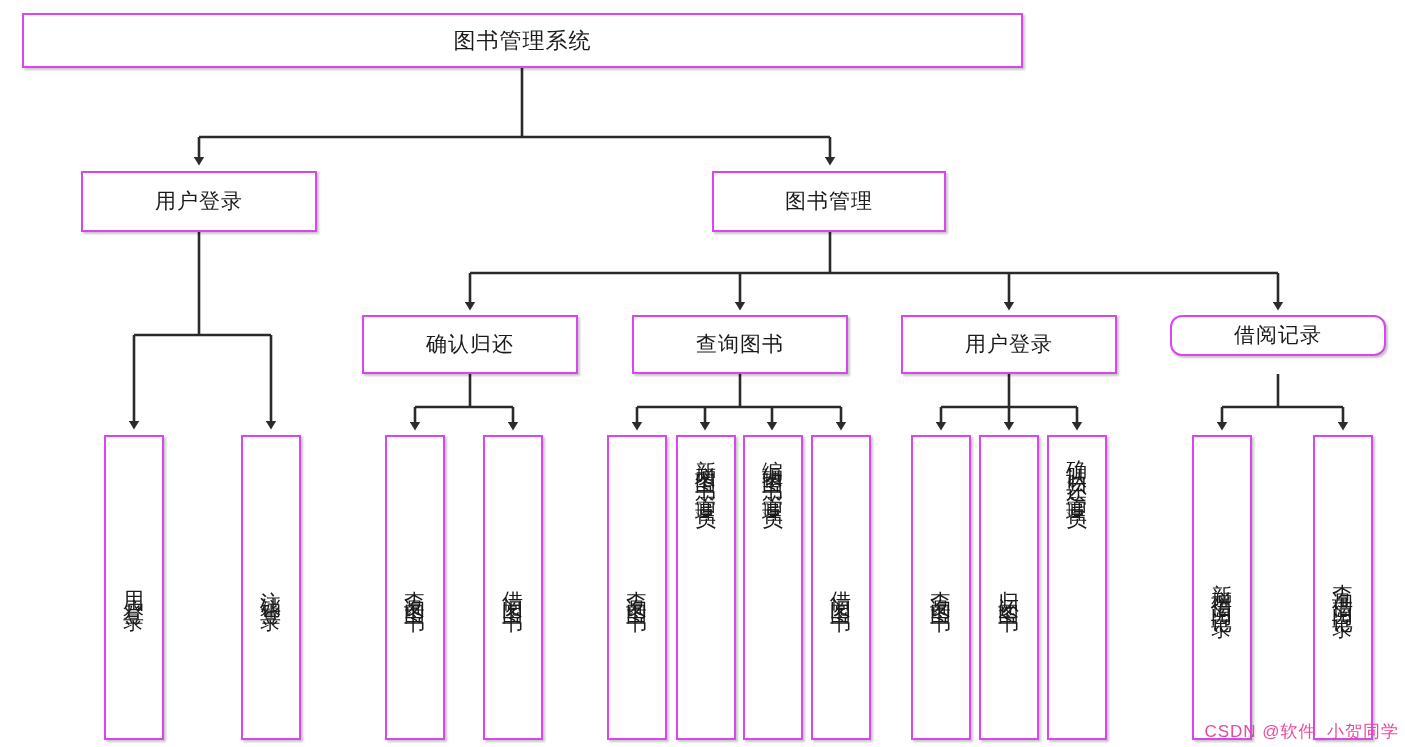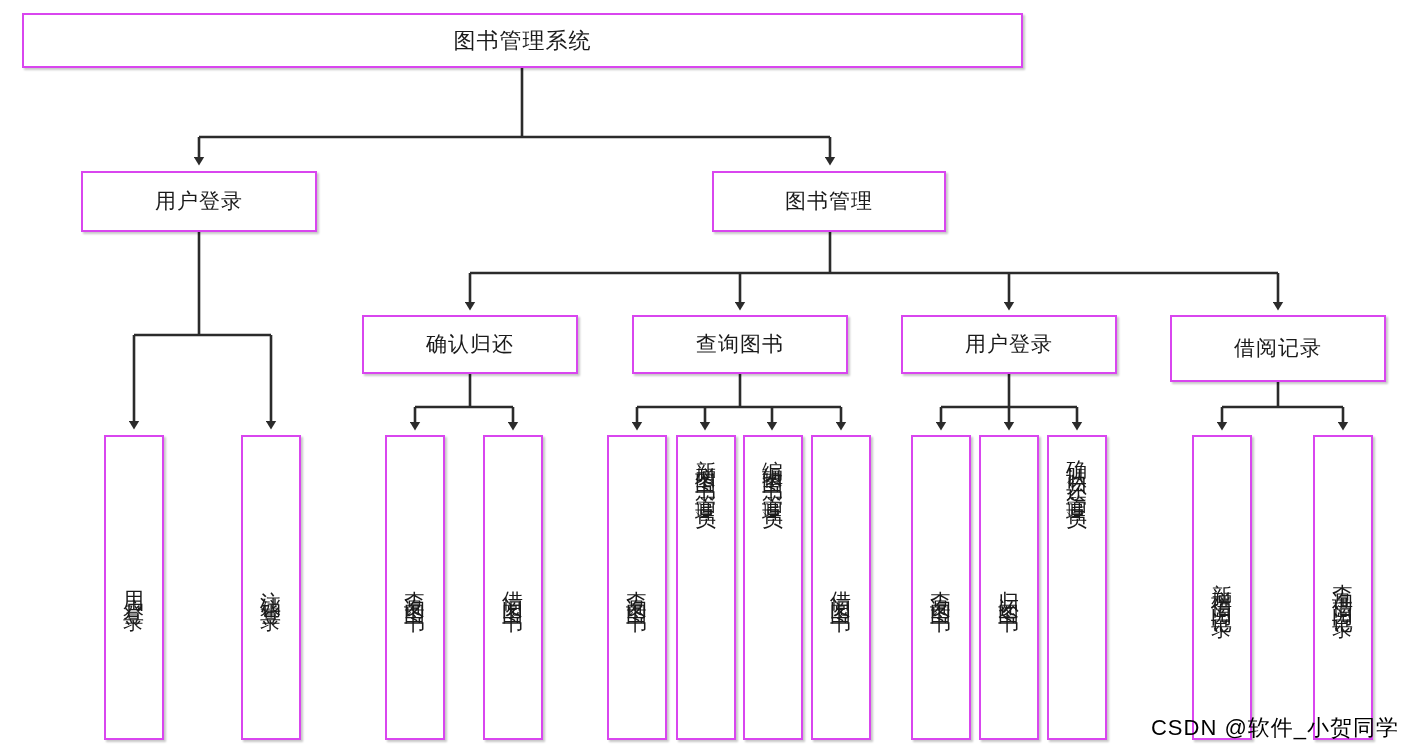--- a/index.html
+++ b/index.html
@@ -47,22 +47,22 @@
     letter-spacing:7px;
     line-height:1;
     white-space:nowrap;
   }
   .v-node.top-align{align-items:flex-start;}
 
   .watermark{
     position:absolute;
     right:6px;
     bottom:4px;
-    font-size:22px;
-    color:#000000;
+    font-size:17px;
+    color:#ec4899;
     letter-spacing:1px;
     white-space:nowrap;
     pointer-events:none;
   }
 </style>
 </head>
 <body>
 
 <div id="canvas">
 
@@ -129,21 +129,21 @@
 
   <div class="node h-node" style="left:362px;top:315px;width:216px;height:59px;">
     <span class="lbl">确认归还</span>
   </div>
   <div class="node h-node" style="left:632px;top:315px;width:216px;height:59px;">
     <span class="lbl">查询图书</span>
   </div>
   <div class="node h-node" style="left:901px;top:315px;width:216px;height:59px;">
     <span class="lbl">用户登录</span>
   </div>
-  <div class="node h-node" style="left:1170px;top:315px;width:216px;height:67px;">
+  <div class="node h-node" style="left:1170px;top:315px;width:216px;height:41px;border-radius:12px;">
     <span class="lbl">借阅记录</span>
   </div>
 
   <div class="node v-node" style="left:104px;top:435px;width:60px;height:305px;">
     <span class="lbl">用户登录</span>
   </div>
   <div class="node v-node" style="left:241px;top:435px;width:60px;height:305px;">
     <span class="lbl">注销登录</span>
   </div>
 

